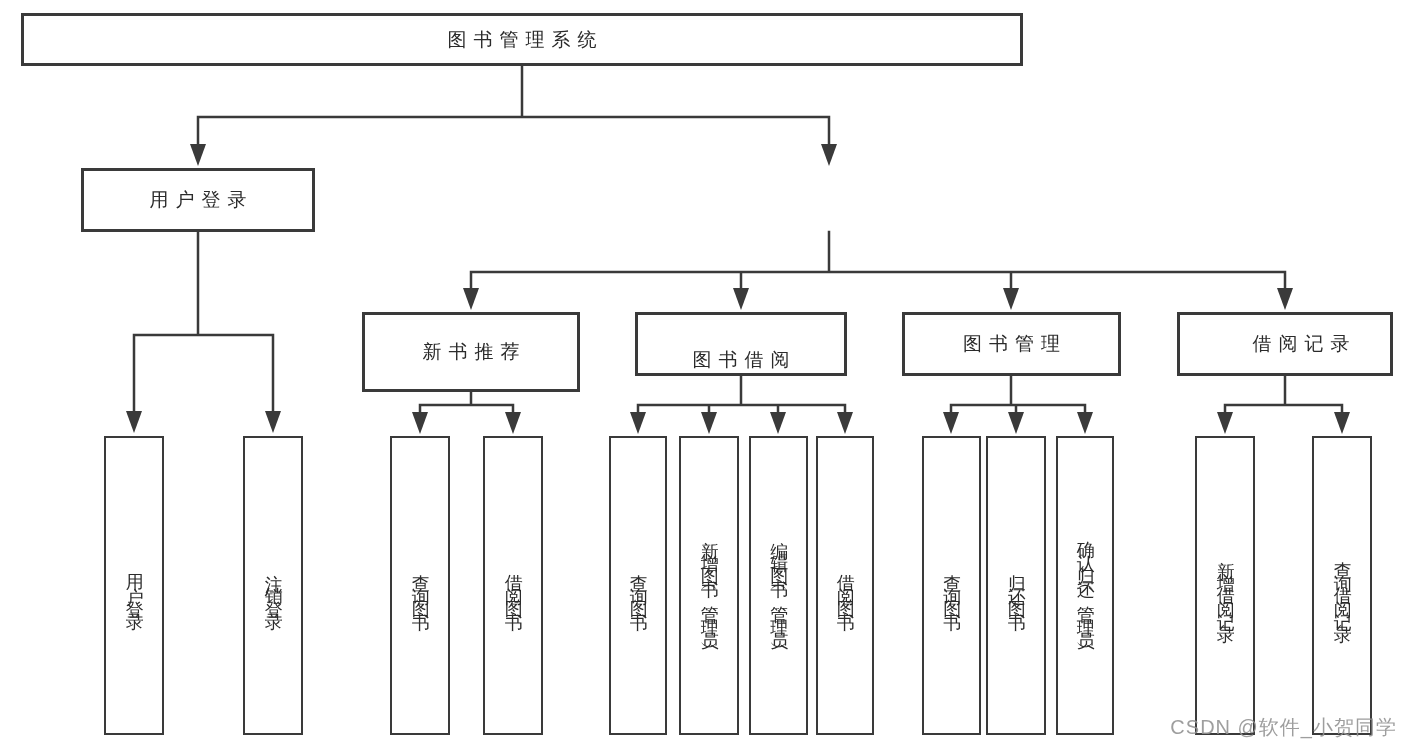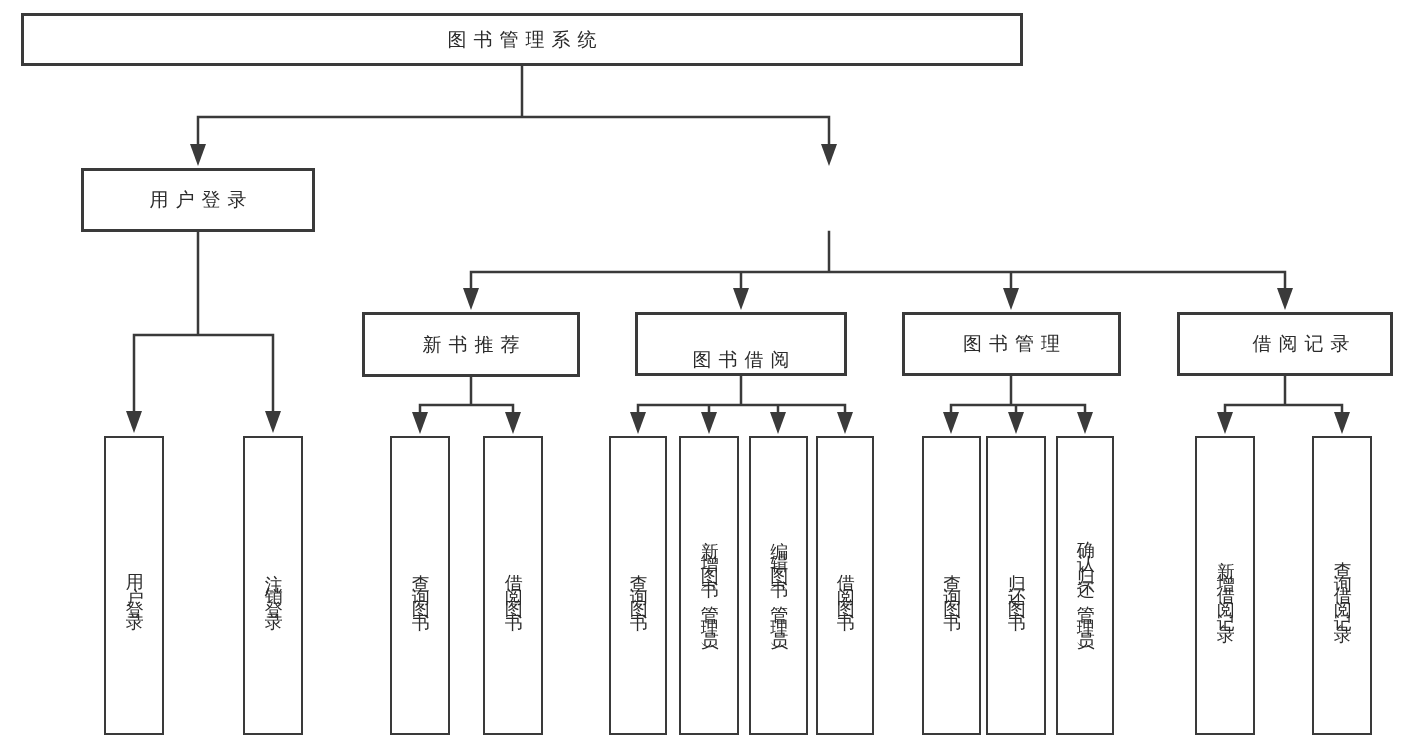--- a/index.html
+++ b/index.html
@@ -99,21 +99,21 @@
   </svg>
 
   <div class="box h" style="left:21px; top:13px; width:1002px; height:53px;">
     <span>图书管理系统</span>
   </div>
 
   <div class="box h" style="left:81px; top:168px; width:234px; height:64px;">
     <span>用户登录</span>
   </div>
 
-  <div class="box h" style="left:362px; top:312px; width:218px; height:65px;">
+  <div class="box h" style="left:362px; top:312px; width:218px; height:80px;">
     <span>新书推荐</span>
   </div>
   <div class="box h" style="left:635px; top:312px; width:212px; height:64px;align-items:flex-end;">
     <span>图书借阅</span>
   </div>
   <div class="box h" style="left:902px; top:312px; width:219px; height:64px;">
     <span>图书管理</span>
   </div>
   <div class="box h" style="left:1177px; top:312px; width:216px; height:64px;padding-left:32px;">
     <span>借阅记录</span>
@@ -156,14 +156,15 @@
     <span>确认归还（管理员）</span>
   </div>
 
   <div class="box v" style="left:1195px; top:436px; width:60px; height:299px;">
     <span>新增借阅记录</span>
   </div>
   <div class="box v" style="left:1312px; top:436px; width:60px; height:299px;">
     <span>查询借阅记录</span>
   </div>
 
+  <div class="watermark">CSDN @软件_小贺同学</div>
 
 </div>
 
 </body></html>

